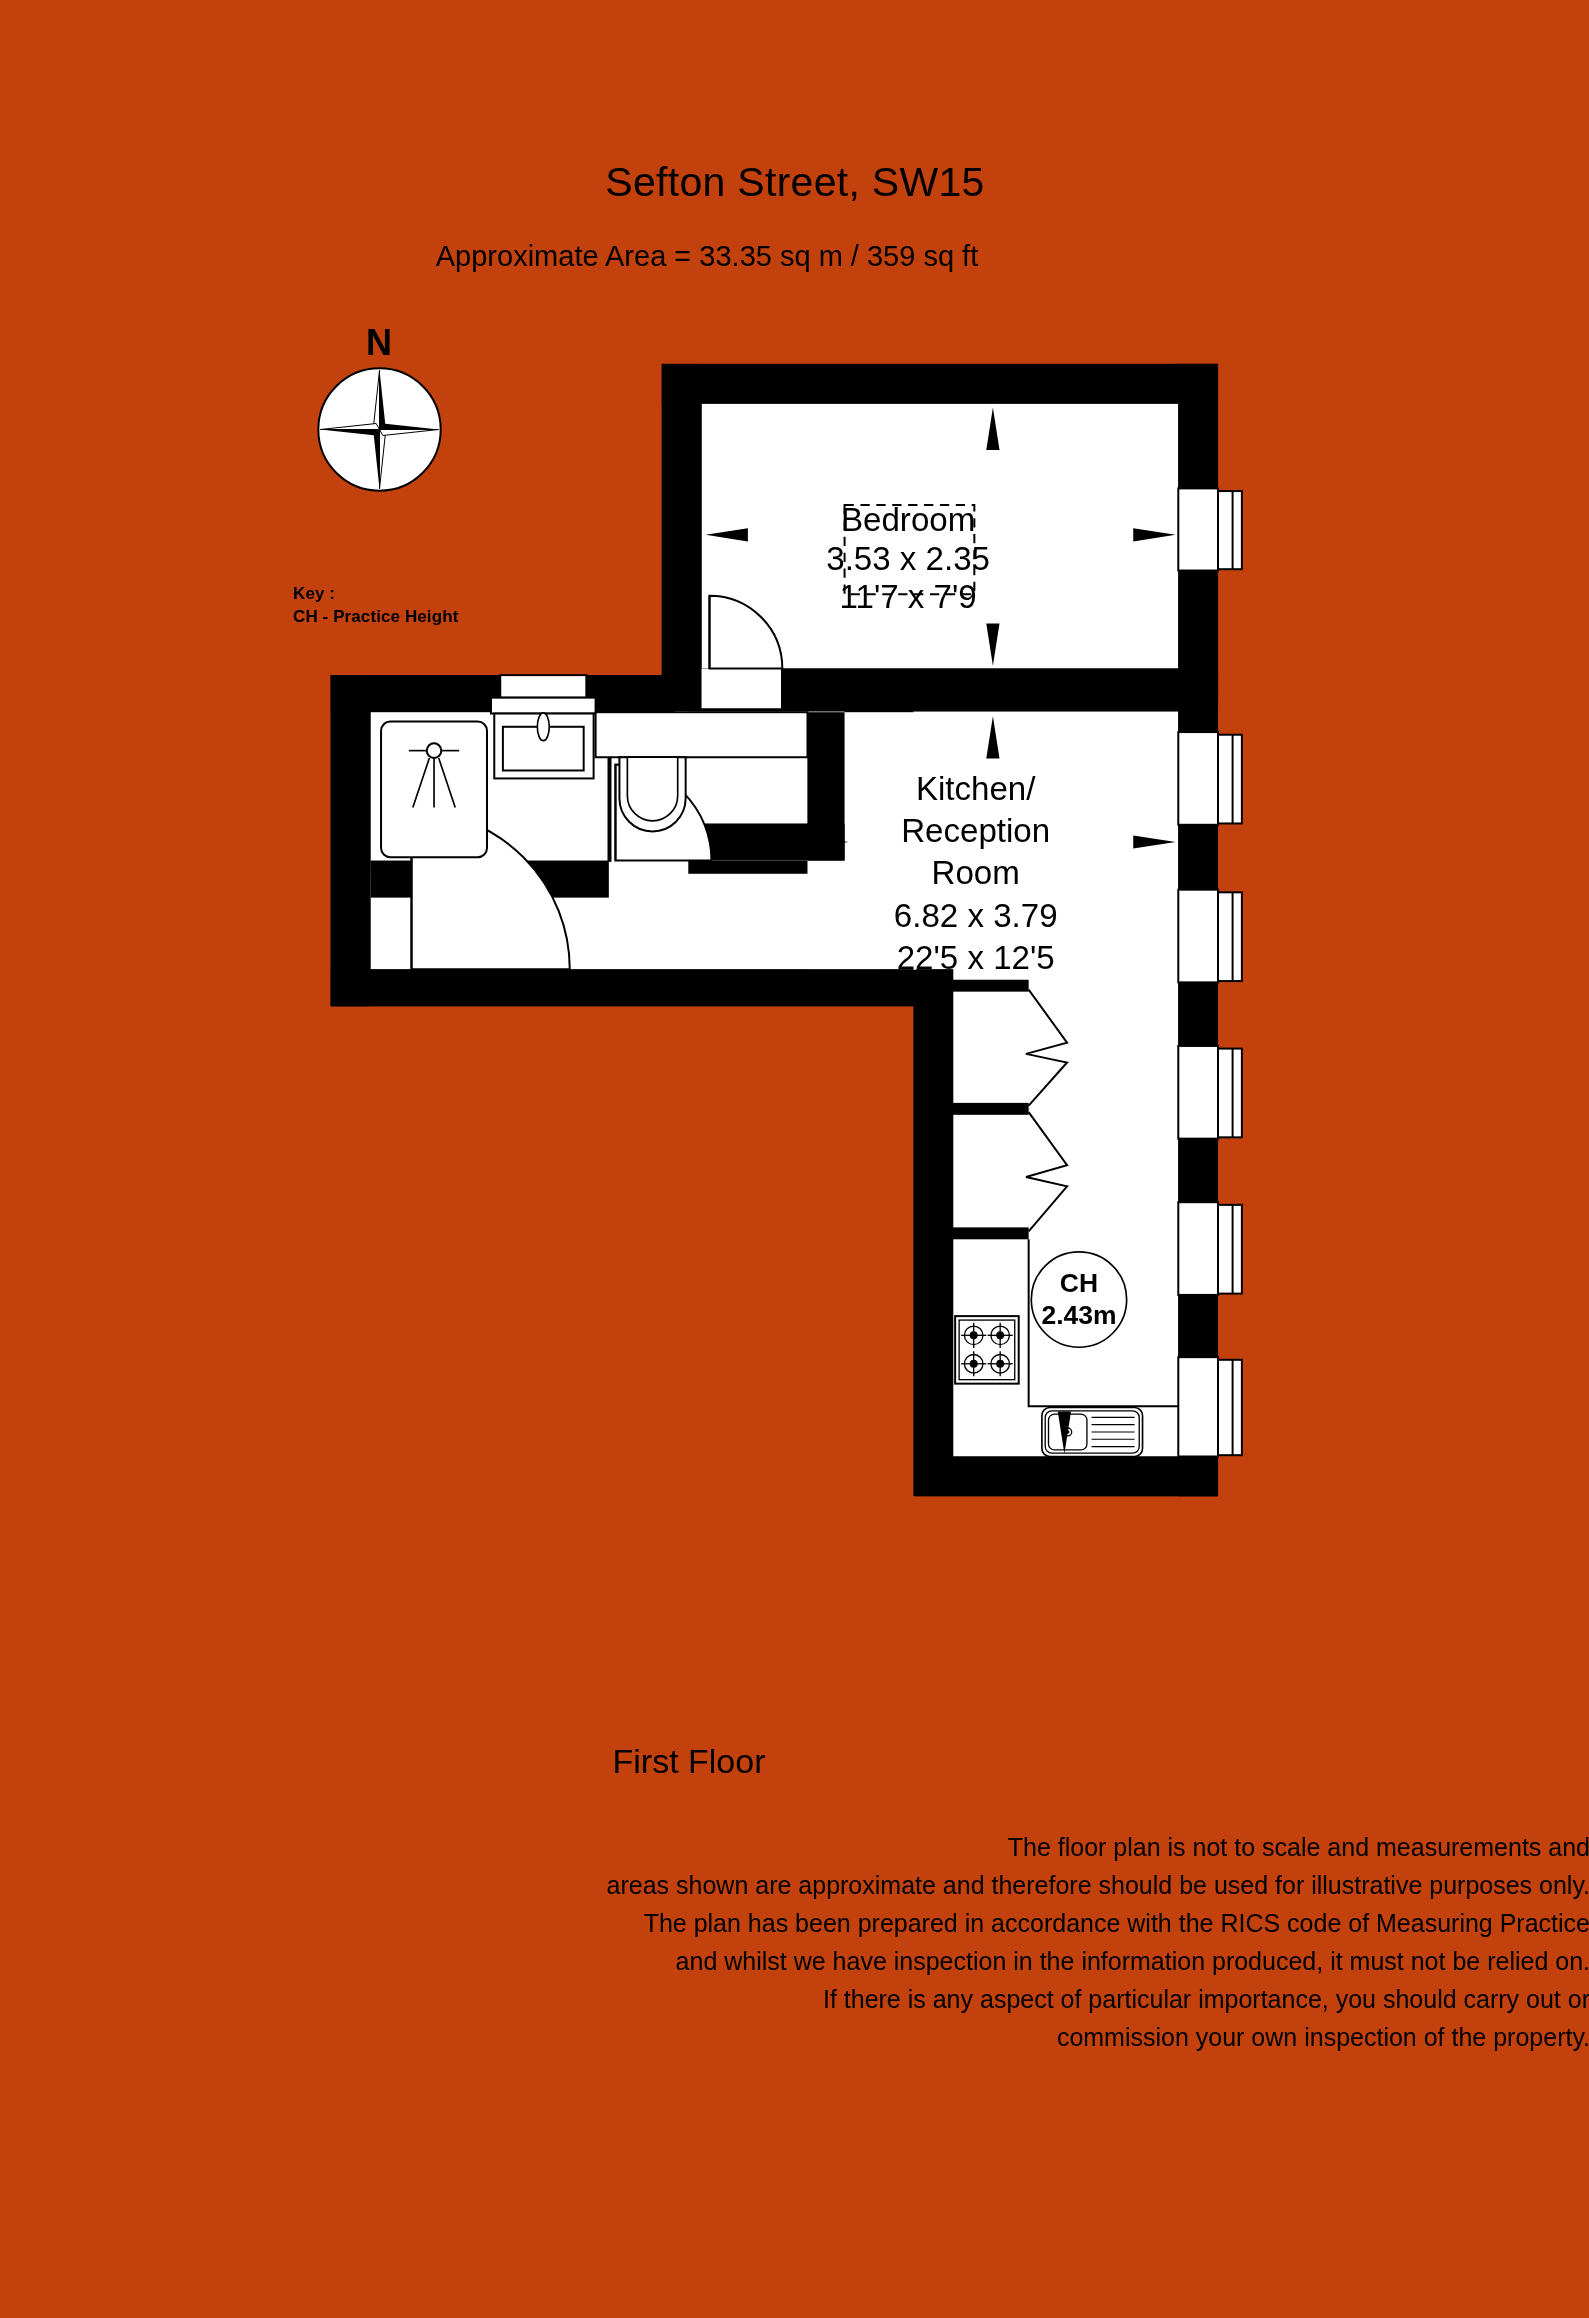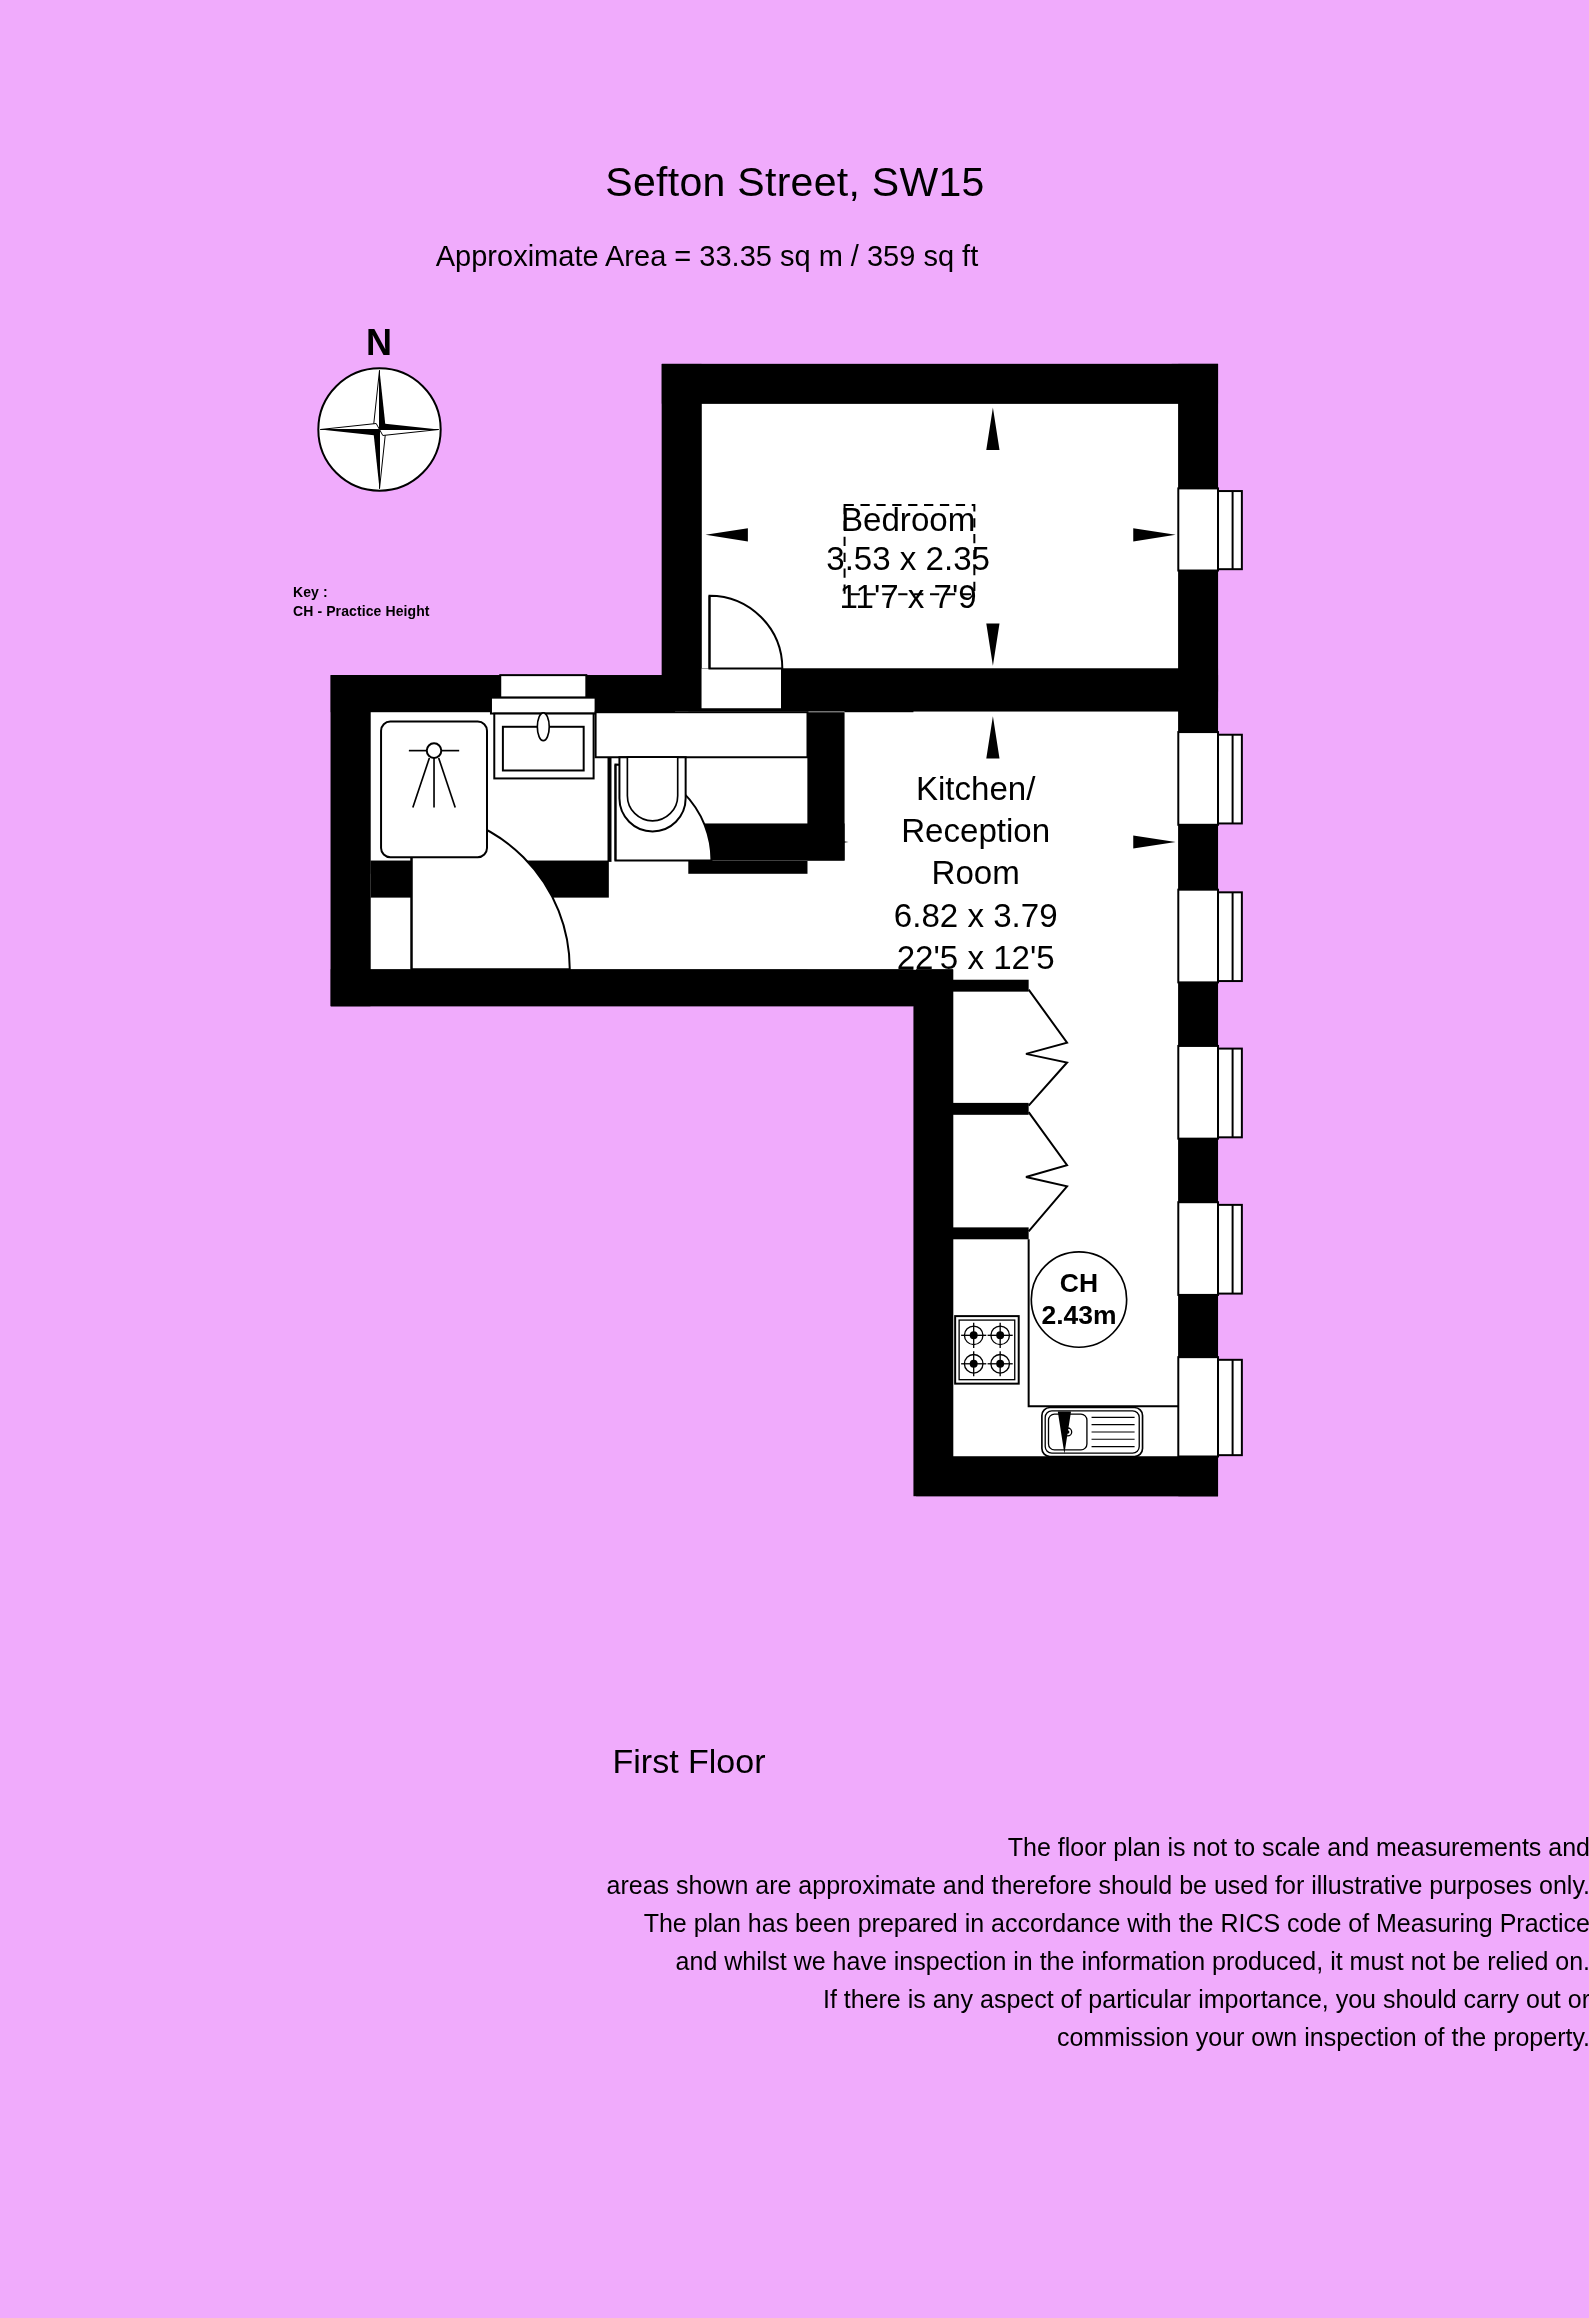--- a/index.html
+++ b/index.html
@@ -11,21 +11,21 @@
     width: 1590px;
     height: 2319px;
     font-family: "Liberation Sans", sans-serif;
     color: #000000;
     position: relative;
     overflow: hidden;
   }
   .page {
     position: absolute;
     inset: 0;
-    background: #f0abfc;
+    background: #c2410c;
   }
 
   
   .title {
     position: absolute;
     top: 159px;
     left: 0;
     width: 1590px;
     text-align: center;
     font-size: 41px;
@@ -66,21 +66,21 @@
     position: absolute;
     top: 40px;
     left: 12px;
   }
 
   
   .key-block {
     position: absolute;
     left: 293px;
     top: 583px;
-    font-size: 14px;
+    font-size: 17px;
     font-weight: bold;
     line-height: 1.33;
     letter-spacing: 0.1px;
   }
 
   
   .plan {
     position: absolute;
     left: 291px;
     top: 344px;

